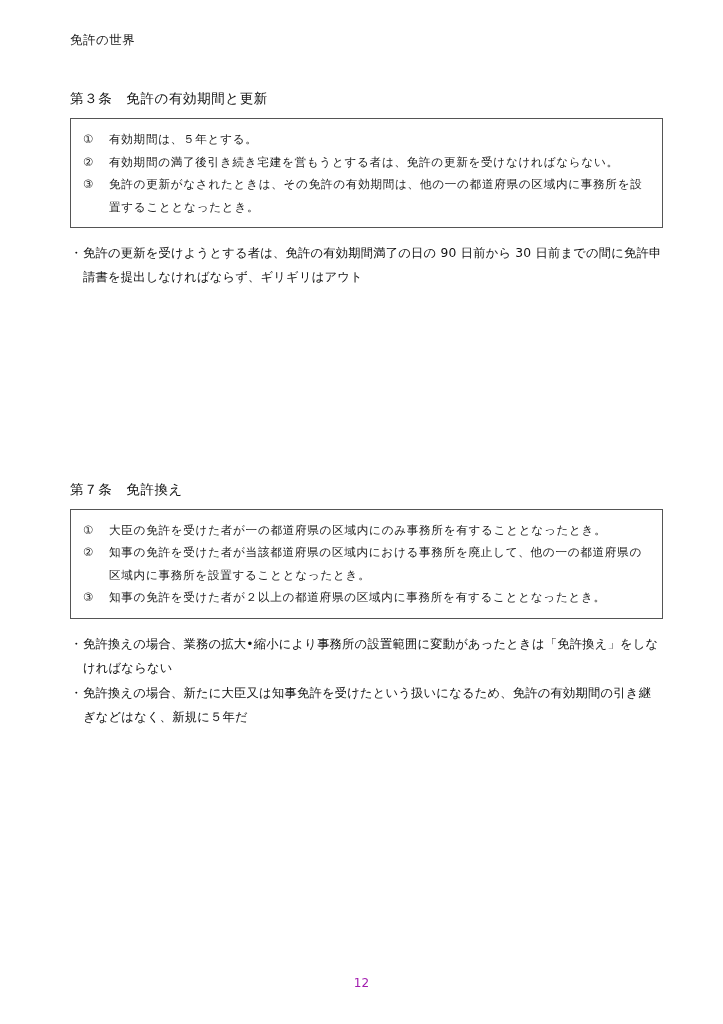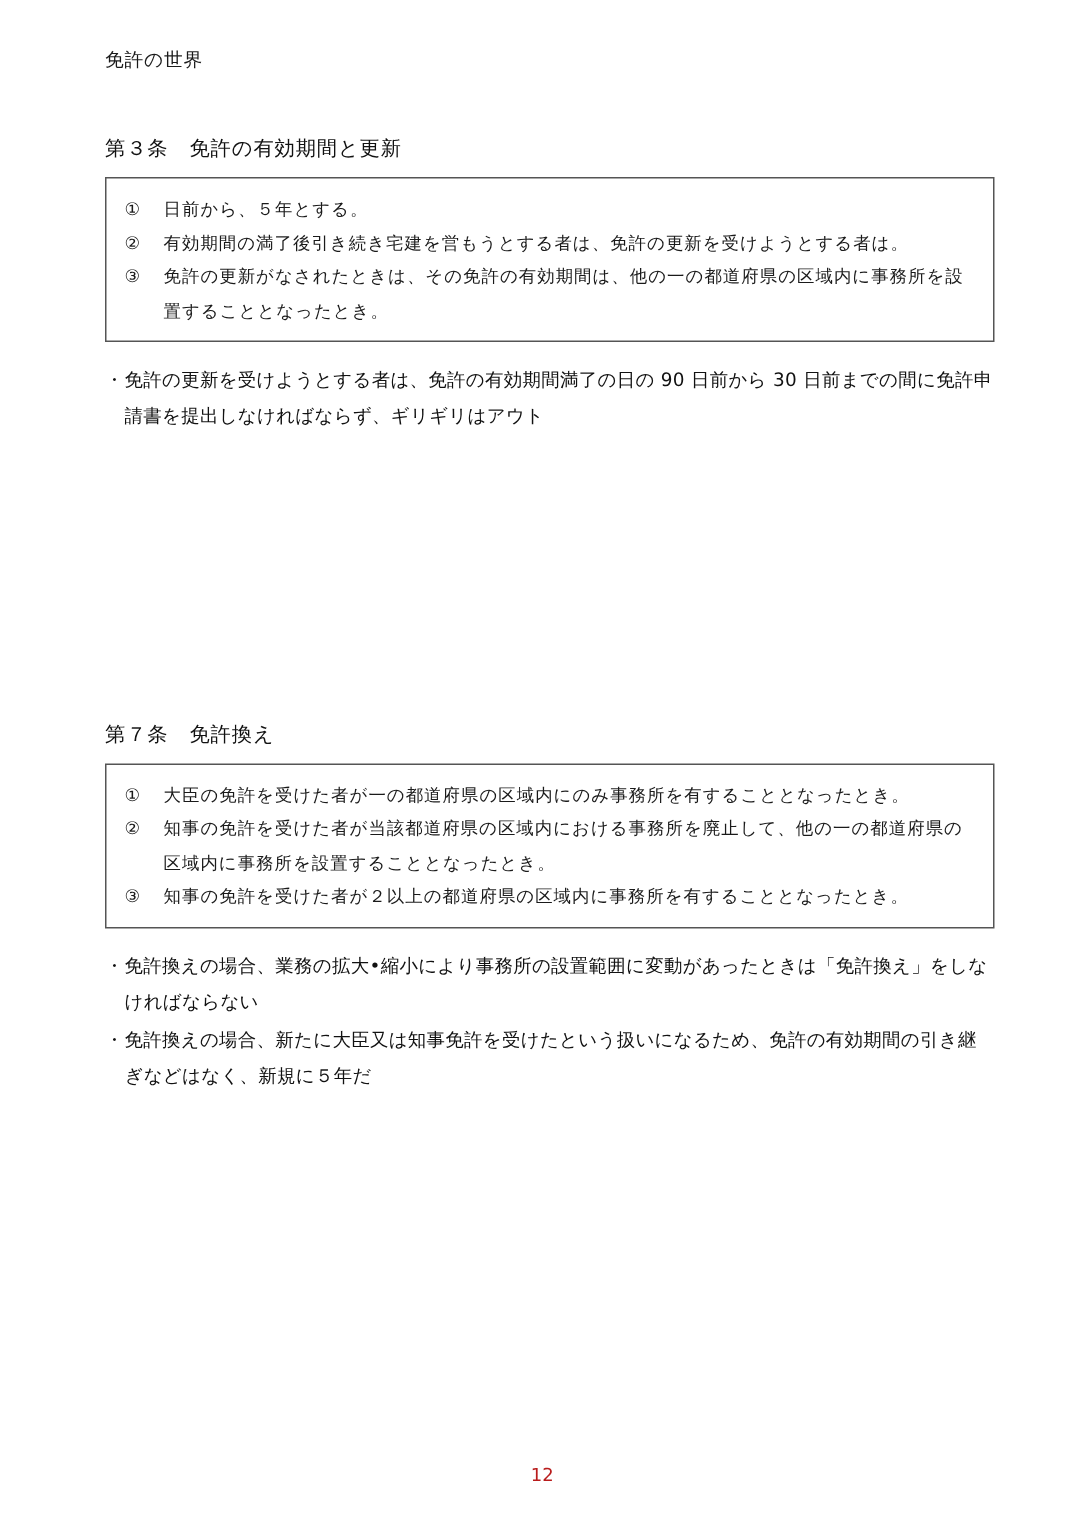--- a/index.html
+++ b/index.html
@@ -88,42 +88,42 @@
     height: 148px;
   }
   .page-number {
     position: absolute;
     left: 0;
     right: 0;
     bottom: 34px;
     text-align: center;
     font-family: "DejaVu Sans", "Liberation Sans", sans-serif;
     font-size: 12px;
-    color: #b91c1c;
+    color: #a21caf;
   }
 </style>
 </head>
 <body>
 
 <div class="page">
 
   <div class="header-title">免許の世界</div>
 
   <div class="section-heading">
     <span class="art-no">第３条</span><span>免許の有効期間と更新</span>
   </div>
 
   <div class="law-box">
     <div class="para">
       <span class="marker">①</span>
-      <span class="ptext">日前から、５年とする。</span>
+      <span class="ptext">有効期間は、５年とする。</span>
     </div>
     <div class="para">
       <span class="marker">②</span>
-      <span class="ptext">有効期間の満了後引き続き宅建を営もうとする者は、免許の更新を受けようとする者は。</span>
+      <span class="ptext">有効期間の満了後引き続き宅建を営もうとする者は、免許の更新を受けなければならない。</span>
     </div>
     <div class="para">
       <span class="marker">③</span>
       <span class="ptext">免許の更新がなされたときは、その免許の有効期間は、他の一の都道府県の区域内に事務所を設置することとなったとき。</span>
     </div>
   </div>
 
   <div class="bullets">
     <div class="bullet">
       <span class="dot">・</span>

